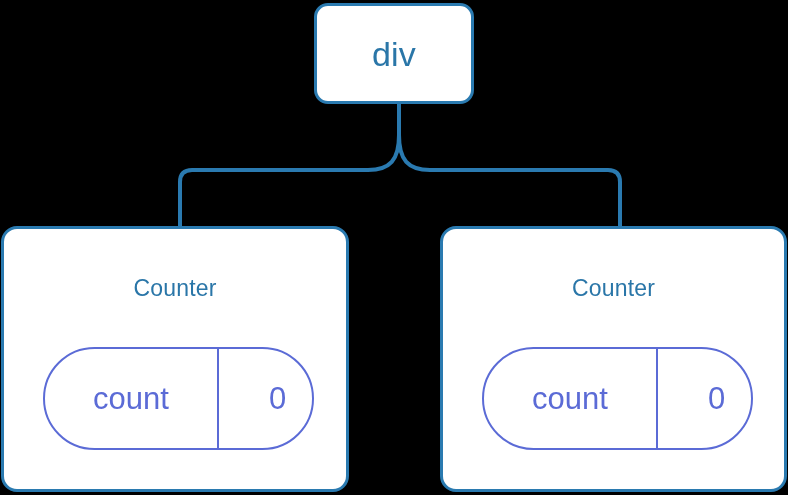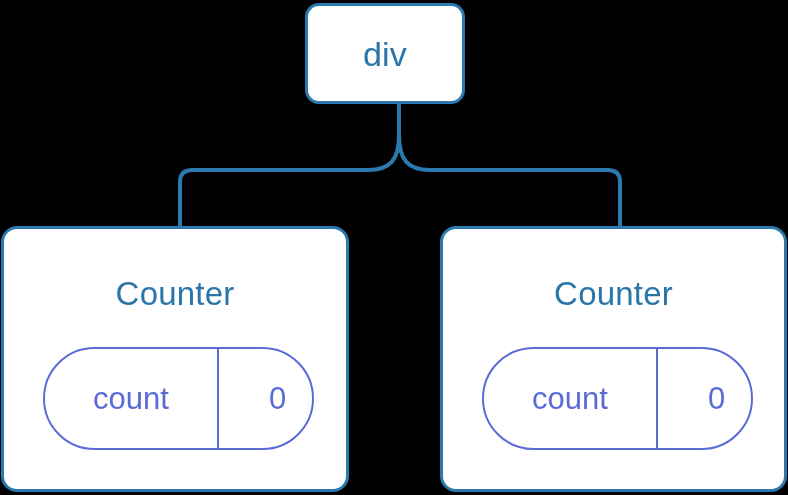--- a/index.html
+++ b/index.html
@@ -24,21 +24,21 @@
     pointer-events: none;
   }
   .node {
     position: absolute;
     background: #ffffff;
     border: 3px solid #2a7ab0;
     border-radius: 14px;
     box-sizing: border-box;
   }
   .node-root {
-    left: 305px;
+    left: 314px;
     top: 3px;
     width: 160px;
     height: 101px;
     display: flex;
     align-items: center;
     justify-content: center;
   }
   .node-root .node-title {
     color: #2a76a8;
     font-size: 34px;
@@ -53,21 +53,21 @@
   .node-child.left  { left: 1px;   width: 348px; }
   .node-child.right { left: 440px; width: 347px; }
 
   .node-child .node-title {
     position: absolute;
     top: 48px;
     left: 0;
     right: 0;
     text-align: center;
     color: #2a76a8;
-    font-size: 33px;
+    font-size: 23px;
     line-height: 1;
     letter-spacing: 0.2px;
   }
 
   .state-pill {
     position: absolute;
     top: 118px;
     height: 103px;
     border: 2.5px solid #5b6bd6;
     border-radius: 52px;

